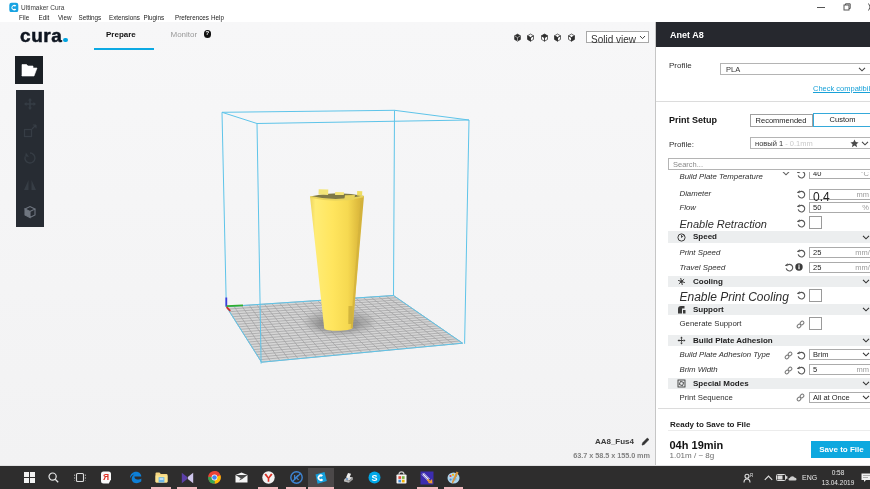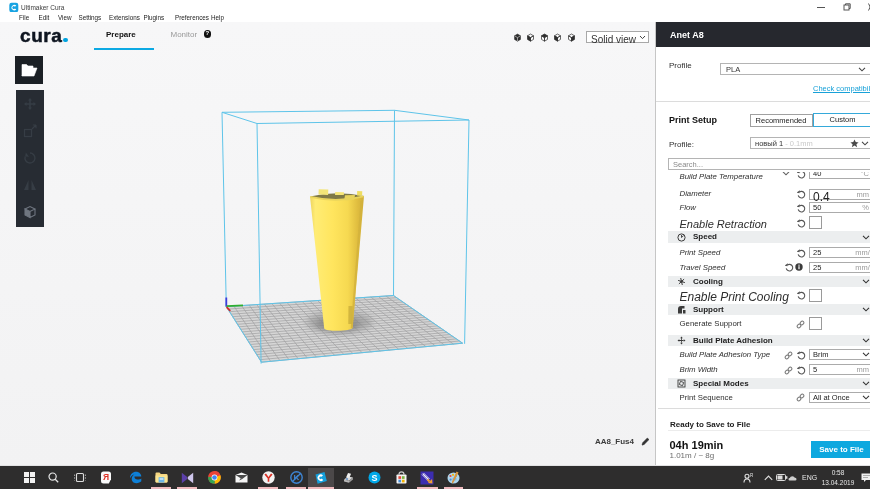--- a/index.html
+++ b/index.html
@@ -127,20 +127,21 @@
     </svg>
     <svg class="abs" style="left:23px;top:183.4px;" width="14" height="14" viewBox="0 0 14 14">
       <path d="M2,4 L7,1.5 L12,4 L7,6.5 Z M2,4 V10 L7,12.5 V6.5 Z M12,4 V10 L7,12.5" fill="none" stroke="#6f7680" stroke-width="1.1"></path>
       <path d="M2,4 L7,6.5 L7,12.5 L2,10 Z" fill="#6f7680"></path>
     </svg>
 
   <div class="abs nw" style="left:450px;top:414.5px;width:184px;text-align:right;font-size:8px;font-weight:700;color:#3c3c3c;">AA8_Fus4</div>
   <svg class="abs" style="left:641px;top:415px;" width="9" height="9" viewBox="0 0 9 9">
     <path d="M1 8 L1.6 5.8 L6.3 1 L8 2.6 L3.2 7.4 Z M1 8 L2.8 7.5" fill="#333" stroke="#333" stroke-width="0.5"></path>
   </svg>
+  <div class="abs nw" style="left:450px;top:429px;width:200px;text-align:right;font-size:7.3px;font-weight:700;color:#828282;letter-spacing:-0.05px;">63.7 x 58.5 x 155.0 mm</div>
 </div>
 
 <div class="abs" style="left:655px;top:22px;width:215px;height:443px;background:#fff;border-left:1px solid #c6c6c6;box-sizing:border-box;overflow:hidden;">
   <div class="abs" style="left:0;top:0;width:215px;height:25px;background:#26282e;"></div>
 <div class="abs nw" style="left:14px;top:7.5px;font-size:9px;font-weight:700;color:#fff;">Anet A8</div>
 <div class="abs nw" style="left:13px;top:38.5px;font-size:8px;color:#2e2e2e;">Profile</div>
 <div class="abs" style="left:64px;top:40.5px;width:152px;height:12.5px;background:#fff;border:1px solid #b4b4b4;box-sizing:border-box;"></div>
 <div class="abs nw" style="left:70px;top:42.8px;font-size:7.5px;color:#333;">PLA</div>
 <svg class="abs" style="left:202px;top:44.5px" width="8" height="5" viewBox="0 0 8 5">
       <path d="M1 0.8 L4 3.8 L7 0.8" fill="none" stroke="#444" stroke-width="1.1"></path>

